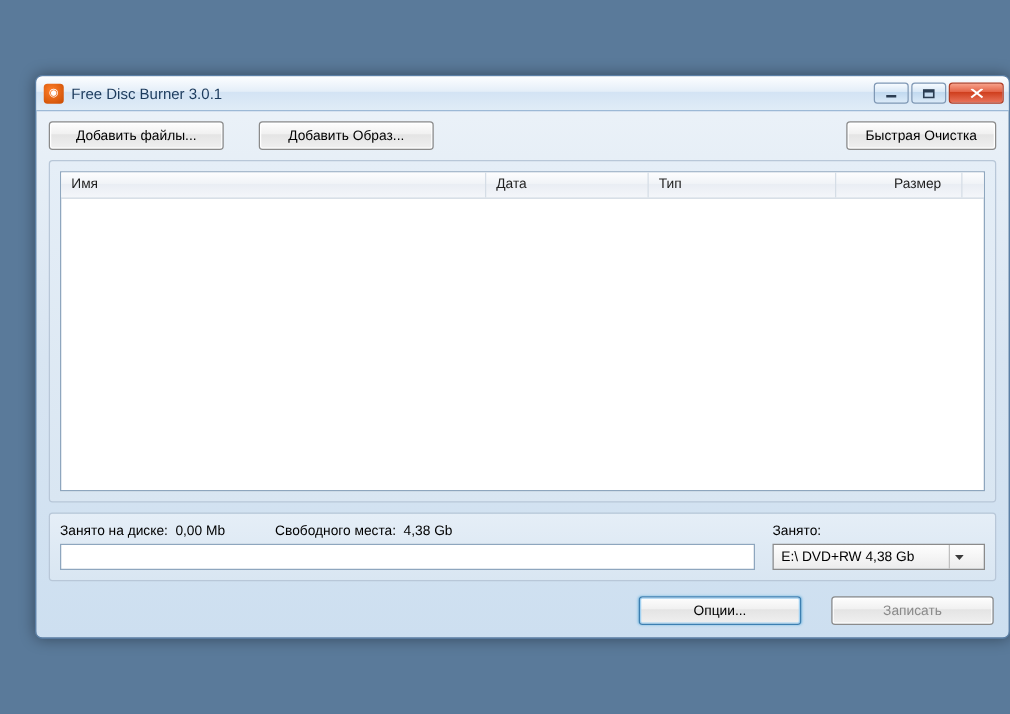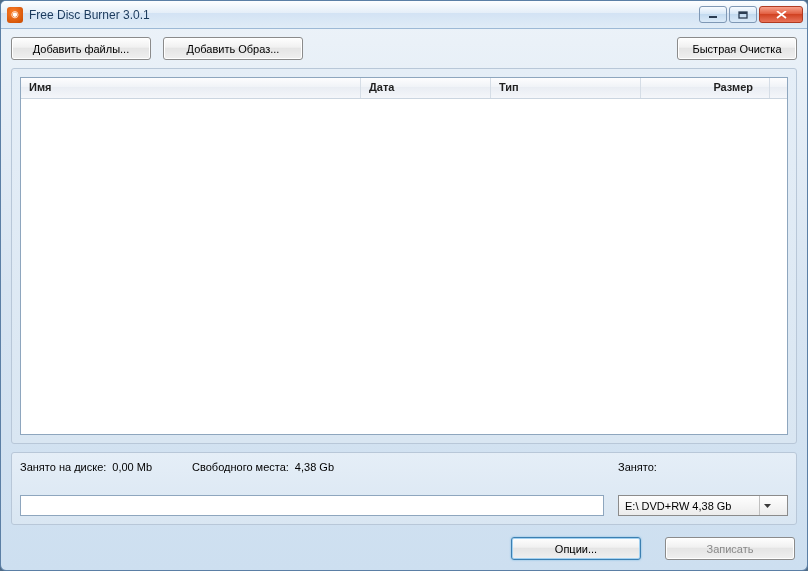--- a/index.html
+++ b/index.html
@@ -8,28 +8,29 @@
   font-family: Tahoma, "Segoe UI", sans-serif;
   font-size: 11px;
   background: #5a7a9a;
   display: flex;
   justify-content: center;
   align-items: center;
   height: 100vh;
 }
 .window {
   width: 808px;
-  height: 571px;
+  height: 451px;
   background: linear-gradient(#edf3f9, #d8e5f2 50%, #cddff0);
   border: 1px solid #5b7fa5;
   border-radius: 6px;
   box-shadow: 0 0 12px rgba(0,0,0,0.4);
   display: flex;
   flex-direction: column;
   overflow: hidden;
+  margin-left: 28px;
 }
 .titlebar {
   height: 28px;
   background: linear-gradient(#fdfeff, #e4eef8 45%, #d3e3f4 46%, #e0ecf7);
   display: flex;
   align-items: center;
   padding: 0 4px 0 6px;
   border-bottom: 1px solid #9db9d6;
 }
 .app-icon {
@@ -59,21 +60,21 @@
 
 .content {
   flex: 1;
   padding: 8px 10px 10px 10px;
   display: flex;
   flex-direction: column;
 }
 
 .toolbar {
   display: flex;
-  gap: 12px;
+  gap: 28px;
   margin-bottom: 8px;
 }
 .toolbar-spacer { flex: 1; }
 .btn {
   height: 23px;
   padding: 0 10px;
   min-width: 140px;
   background: linear-gradient(#fefefe, #f0f0f0 45%, #e4e4e4 46%, #f0f0f0);
   border: 1px solid #8b8b8b;
   border-radius: 3px;
@@ -102,42 +103,41 @@
   background: #fff;
   border: 1px solid #8ea6be;
   display: flex;
   flex-direction: column;
 }
 .lv-header {
   display: flex;
   height: 21px;
   background: linear-gradient(#fdfdfe, #f0f3f7 45%, #e9edf3 46%, #f4f6fa);
   border-bottom: 1px solid #cbd5e0;
-  font-weight: bold;
 }
 .lv-col {
   padding: 3px 8px 0 8px;
   border-right: 1px solid #d5dde6;
   color: #1f1f1f;
 }
 .lv-col.name { flex: 0 0 340px; }
 .lv-col.date { flex: 0 0 130px; }
 .lv-col.type { flex: 0 0 150px; }
 .lv-col.size { flex: 1; text-align: right; padding-right: 16px; }
 .lv-col.pad { flex: 0 0 17px; border-right: none; }
 .lv-body { flex: 1; overflow: auto; }
 
 .status-group {
   border: 1px solid #b8c7d8;
   border-radius: 3px;
   background: linear-gradient(#e5eef7, #d9e6f2);
   padding: 8px;
   display: grid;
   grid-template-columns: 1fr 170px;
-  gap: 22px 14px;
+  gap: 4px 14px;
   margin-bottom: 8px;
 }
 .status-labels { display: flex; gap: 40px; }
 .label-pair { display: inline-flex; gap: 6px; color: #000; }
 .progress {
   height: 21px;
   background: #fff;
   border: 1px solid #8ea6be;
 }
 .drive-label { color: #000; }

